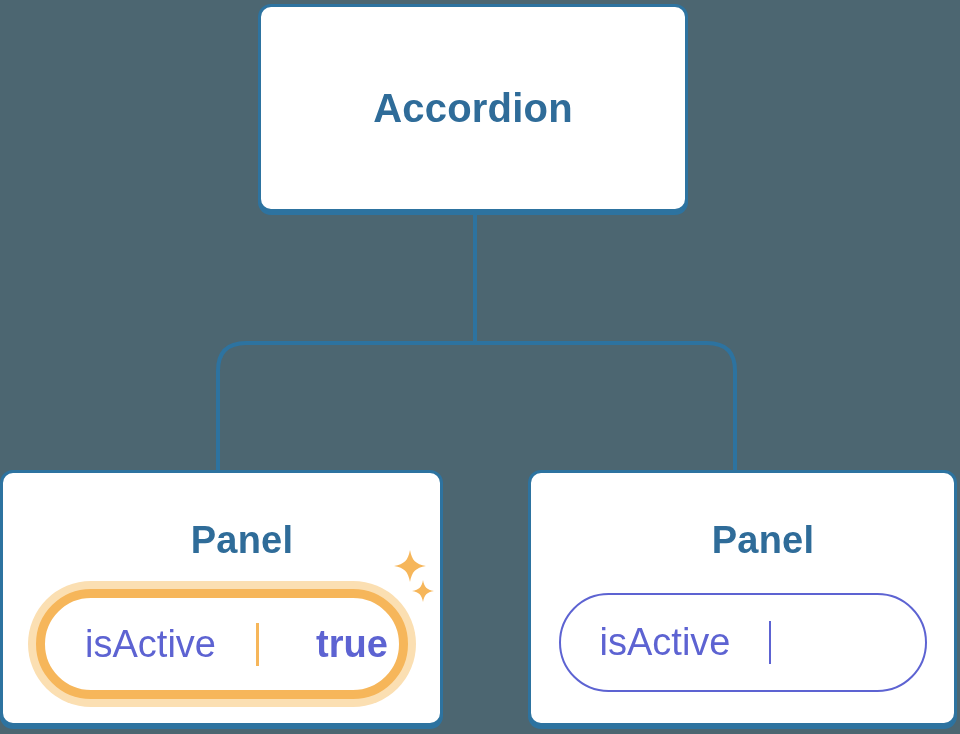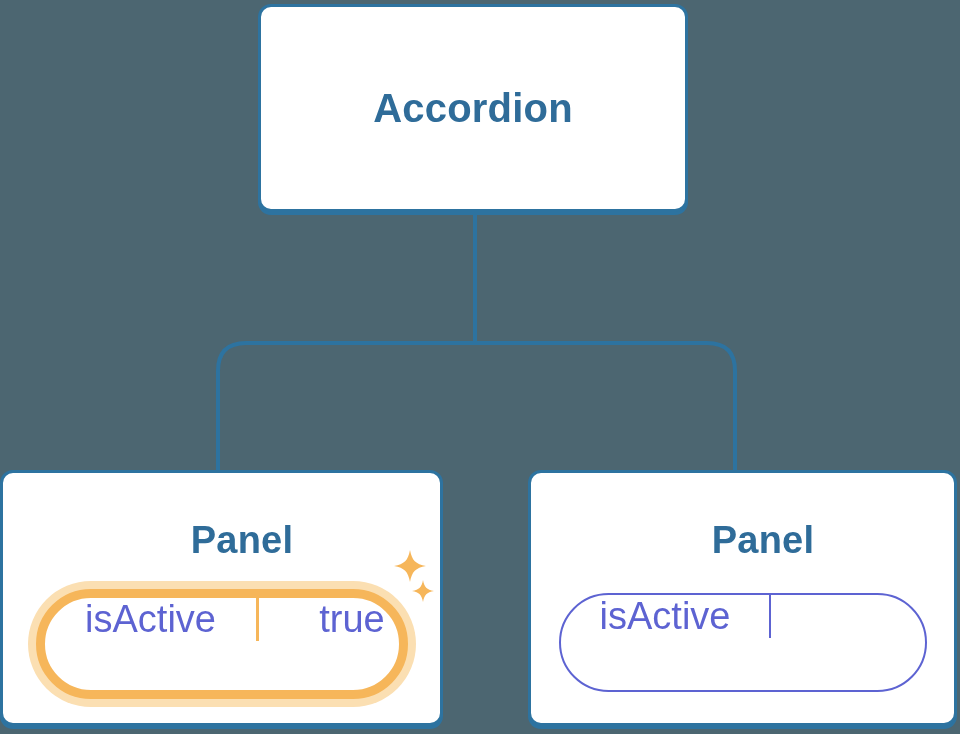--- a/index.html
+++ b/index.html
@@ -38,33 +38,33 @@
   }
   .panel-card{top:470px;width:443px;height:256px;}
   .panel-left{left:0;}
   .panel-right{left:528px;width:429px;}
   .panel-title{
     position:absolute;left:0;right:0;top:46px;text-align:center;
     color:var(--heading-text);font-size:38px;font-weight:600;letter-spacing:.2px;margin-left:41px;
   }
   .pill{
     position:absolute;background:var(--card-background);
-    border-radius:999px;display:flex;align-items:flex-start;overflow:hidden;gap:46px;
+    border-radius:999px;display:flex;align-items:center;overflow:hidden;gap:46px;
   }
   .pill-cell{
     display:flex;align-items:center;justify-content:center;
     color:var(--state-text);font-size:38px;
   }
   .pill-highlight{
     left:33px;top:116px;width:372px;height:110px;
     border:9px solid var(--highlight);
     box-shadow:0 0 0 8px var(--highlight-glow);
   }
   .pill-highlight .pill-key{width:214px;border-right:3px solid var(--highlight);}
-  .pill-highlight .pill-value{flex:1;font-weight:400;}
+  .pill-highlight .pill-value{flex:1;font-weight:700;}
   .pill-plain{
     left:28px;top:120px;width:368px;height:99px;
     border:2px solid var(--state-text);
   }
   .pill-plain .pill-key{width:210px;border-right:2px solid var(--state-text);}
   .pill-plain .pill-value{flex:1;}
   .sparkles{position:absolute;left:383px;top:72px;width:60px;height:70px;}
   .sparkles path{fill:var(--highlight);}
 </style>
 </head>

